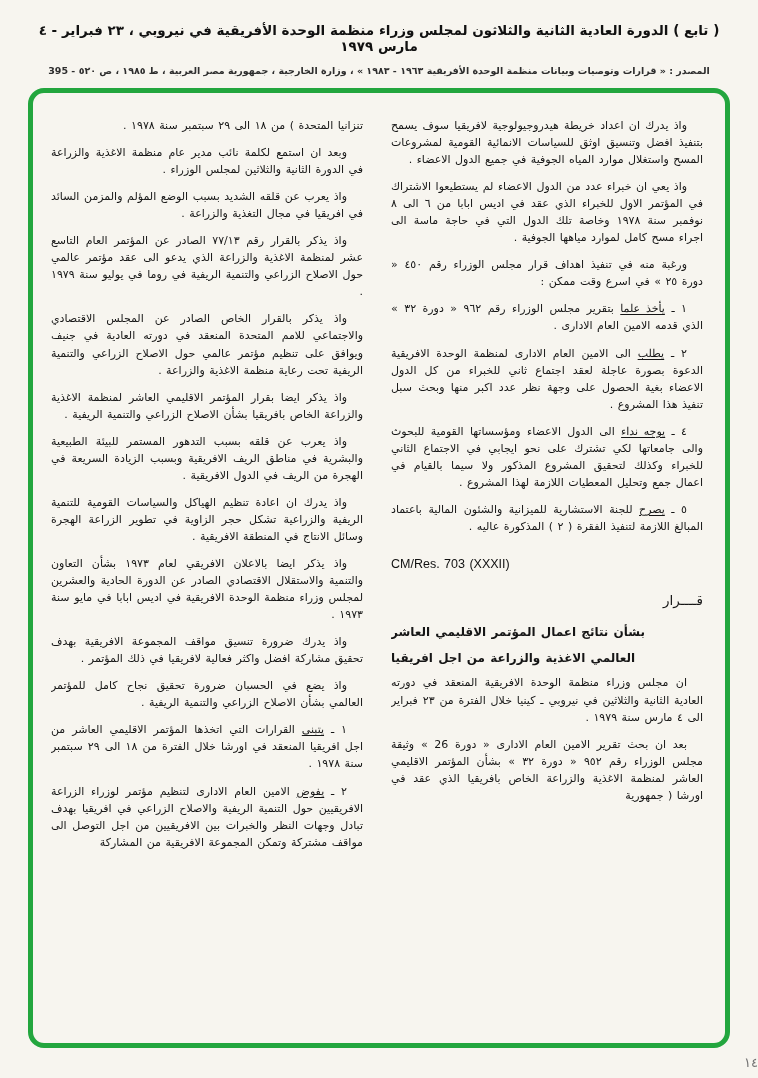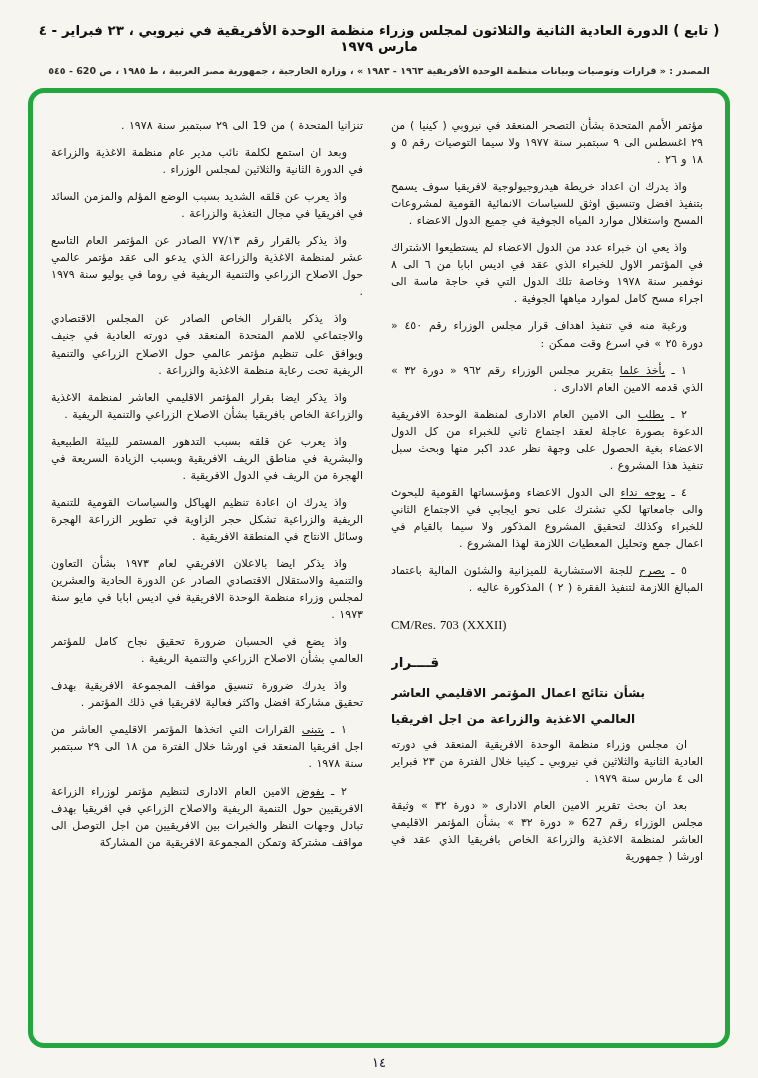--- a/index.html
+++ b/index.html
@@ -42,89 +42,88 @@
     margin-bottom:10px;
     direction:rtl;
     word-spacing:1px;
   }
   .para.cont { text-indent:0; }
   .para.p    { text-indent:16px; }
   .para.latin {
     direction:ltr;
     text-align:left;
     text-indent:0;
-    font-family:Liberation Serif, serif;
+    font-family:Liberation Sans, sans-serif;
     font-size:12.5px;
     color:#111;
     margin:20px 0 16px 0;
   }
   .para.title {
-    text-align:left;
+    text-align:right;
     text-indent:0;
-    font-weight:bold;
+    font-weight:normal;
     font-size:13.5px;
     margin:4px 0 12px 0;
   }
   .para.sub {
     text-align:left;
     text-indent:0;
     font-weight:bold;
     font-size:12px;
     margin:0 0 7px 0;
   }
-  .ul { text-decoration:underline; text-underline-offset:2px; }
+  .ul { text-decoration:underline; text-underline-offset:2px;font-family:Liberation Serif, serif; }
 
   .page-number {
     position:absolute;
     bottom:8px; left:0; right:0;
-    text-align:center;
+    text-align:right;
     font-size:13px;
-    color:#0f172a;
+    color:#737373;
   }
 </style>
 </head>
 <body>
 
 <div class="sheet">
 
   <header class="page-header" dir="rtl">
     <div class="h1">( تابع ) الدورة العادية الثانية والثلاثون لمجلس وزراء منظمة الوحدة الأفريقية في نيروبي ، ٢٣ فبراير - ٤ مارس ١٩٧٩</div>
-    <div class="h2">المصدر : « قرارات وتوصيات وبيانات منظمة الوحدة الأفريقية ١٩٦٣ - ١٩٨٣ » ، وزارة الخارجية ، جمهورية مصر العربية ، ط ١٩٨٥ ، ص 620 - ٥٤٥</div>
+    <div class="h2">المصدر : « قرارات وتوصيات وبيانات منظمة الوحدة الأفريقية ١٩٦٣ - ١٩٨٣ » ، وزارة الخارجية ، جمهورية مصر العربية ، ط ١٩٨٥ ، ص ٥٢٠ - 395</div>
   </header>
 
   <div class="green-box">
     <div class="columns">
       <div class="col">
-          <div class="para cont">مؤتمر الأمم المتحدة بشأن التصحر المنعقد في نيروبي ( كينيا ) من ٢٩ اغسطس الى ٩ سبتمبر سنة ١٩٧٧ ولا سيما التوصيات رقم ٥ و ١٨ و ٢٦ .</div>
           <div class="para p">واذ يدرك ان اعداد خريطة هيدروجيولوجية لافريقيا سوف يسمح بتنفيذ افضل وتنسيق اوثق للسياسات الانمائية القومية لمشروعات المسح واستغلال موارد المياه الجوفية في جميع الدول الاعضاء .</div>
           <div class="para p">واذ يعي ان خبراء عدد من الدول الاعضاء لم يستطيعوا الاشتراك في المؤتمر الاول للخبراء الذي عقد في اديس ابابا من ٦ الى ٨ نوفمبر سنة ١٩٧٨ وخاصة تلك الدول التي في حاجة ماسة الى اجراء مسح كامل لموارد مياهها الجوفية .</div>
           <div class="para p">ورغبة منه في تنفيذ اهداف قرار مجلس الوزراء رقم ٤٥٠ « دورة ٢٥ » في اسرع وقت ممكن :</div>
           <div class="para p">١ ـ <span class="ul">يأخذ علما</span> بتقرير مجلس الوزراء رقم ٩٦٢ « دورة ٣٢ » الذي قدمه الامين العام الادارى .</div>
           <div class="para p">٢ ـ <span class="ul">يطلب</span> الى الامين العام الادارى لمنظمة الوحدة الافريقية الدعوة بصورة عاجلة لعقد اجتماع ثاني للخبراء من كل الدول الاعضاء بغية الحصول على وجهة نظر عدد اكبر منها وبحث سبل تنفيذ هذا المشروع .</div>
           <div class="para p">٤ ـ <span class="ul">يوجه نداء</span> الى الدول الاعضاء ومؤسساتها القومية للبحوث والى جامعاتها لكي تشترك على نحو ايجابي في الاجتماع الثاني للخبراء وكذلك لتحقيق المشروع المذكور ولا سيما بالقيام في اعمال جمع وتحليل المعطيات اللازمة لهذا المشروع .</div>
           <div class="para p">٥ ـ <span class="ul">يصرح</span> للجنة الاستشارية للميزانية والشئون المالية باعتماد المبالغ اللازمة لتنفيذ الفقرة ( ٢ ) المذكورة عاليه .</div>
           <div class="para latin">CM/Res. 703 (XXXII)</div>
           <div class="para title">قــــرار</div>
           <div class="para sub">بشأن نتائج اعمال المؤتمر الاقليمي العاشر</div>
           <div class="para sub">العالمي الاغذية والزراعة من اجل افريقيا</div>
           <div class="para p">ان مجلس وزراء منظمة الوحدة الافريقية المنعقد في دورته العادية الثانية والثلاثين في نيروبي ـ كينيا خلال الفترة من ٢٣ فبراير الى ٤ مارس سنة ١٩٧٩ .</div>
-          <div class="para p">بعد ان بحث تقرير الامين العام الادارى « دورة ٣٢ » وثيقة مجلس الوزراء رقم 627 « دورة ٣٢ » بشأن المؤتمر الاقليمي العاشر لمنظمة الاغذية والزراعة الخاص بافريقيا الذي عقد في اورشا ( جمهورية</div>
+          <div class="para p">بعد ان بحث تقرير الامين العام الادارى « دورة 26 » وثيقة مجلس الوزراء رقم ٩٥٢ « دورة ٣٢ » بشأن المؤتمر الاقليمي العاشر لمنظمة الاغذية والزراعة الخاص بافريقيا الذي عقد في اورشا ( جمهورية</div>
         </div>
       <div class="col">
-          <div class="para cont">تنزانيا المتحدة ) من 19 الى ٢٩ سبتمبر سنة ١٩٧٨ .</div>
+          <div class="para cont">تنزانيا المتحدة ) من ١٨ الى ٢٩ سبتمبر سنة ١٩٧٨ .</div>
           <div class="para p">وبعد ان استمع لكلمة نائب مدير عام منظمة الاغذية والزراعة في الدورة الثانية والثلاثين لمجلس الوزراء .</div>
           <div class="para p">واذ يعرب عن قلقه الشديد بسبب الوضع المؤلم والمزمن السائد في افريقيا في مجال التغذية والزراعة .</div>
           <div class="para p">واذ يذكر بالقرار رقم ٧٧/١٣ الصادر عن المؤتمر العام التاسع عشر لمنظمة الاغذية والزراعة الذي يدعو الى عقد مؤتمر عالمي حول الاصلاح الزراعي والتنمية الريفية في روما في يوليو سنة ١٩٧٩ .</div>
           <div class="para p">واذ يذكر بالقرار الخاص الصادر عن المجلس الاقتصادي والاجتماعي للامم المتحدة المنعقد في دورته العادية في جنيف ويوافق على تنظيم مؤتمر عالمي حول الاصلاح الزراعي والتنمية الريفية تحت رعاية منظمة الاغذية والزراعة .</div>
           <div class="para p">واذ يذكر ايضا بقرار المؤتمر الاقليمي العاشر لمنظمة الاغذية والزراعة الخاص بافريقيا بشأن الاصلاح الزراعي والتنمية الريفية .</div>
           <div class="para p">واذ يعرب عن قلقه بسبب التدهور المستمر للبيئة الطبيعية والبشرية في مناطق الريف الافريقية وبسبب الزيادة السريعة في الهجرة من الريف في الدول الافريقية .</div>
           <div class="para p">واذ يدرك ان اعادة تنظيم الهياكل والسياسات القومية للتنمية الريفية والزراعية تشكل حجر الزاوية في تطوير الزراعة الهجرة وسائل الانتاج في المنطقة الافريقية .</div>
           <div class="para p">واذ يذكر ايضا بالاعلان الافريقي لعام ١٩٧٣ بشأن التعاون والتنمية والاستقلال الاقتصادي الصادر عن الدورة الحادية والعشرين لمجلس وزراء منظمة الوحدة الافريقية في اديس ابابا في مايو سنة ١٩٧٣ .</div>
+          <div class="para p">واذ يدرك ضرورة تنسيق مواقف المجموعة الافريقية بهدف تحقيق مشاركة افضل واكثر فعالية لافريقيا في ذلك المؤتمر .</div>
           <div class="para p">واذ يضع في الحسبان ضرورة تحقيق نجاح كامل للمؤتمر العالمي بشأن الاصلاح الزراعي والتنمية الريفية .</div>
-          <div class="para p">واذ يدرك ضرورة تنسيق مواقف المجموعة الافريقية بهدف تحقيق مشاركة افضل واكثر فعالية لافريقيا في ذلك المؤتمر .</div>
           <div class="para p">١ ـ <span class="ul">يتبنى</span> القرارات التي اتخذها المؤتمر الاقليمي العاشر من اجل افريقيا المنعقد في اورشا خلال الفترة من ١٨ الى ٢٩ سبتمبر سنة ١٩٧٨ .</div>
           <div class="para p">٢ ـ <span class="ul">يفوض</span> الامين العام الادارى لتنظيم مؤتمر لوزراء الزراعة الافريقيين حول التنمية الريفية والاصلاح الزراعي في افريقيا بهدف تبادل وجهات النظر والخبرات بين الافريقيين من اجل التوصل الى مواقف مشتركة وتمكن المجموعة الافريقية من المشاركة</div>
         </div>
     </div>
   </div>
 
   <div class="page-number">١٤</div>
 
 </div>
 

